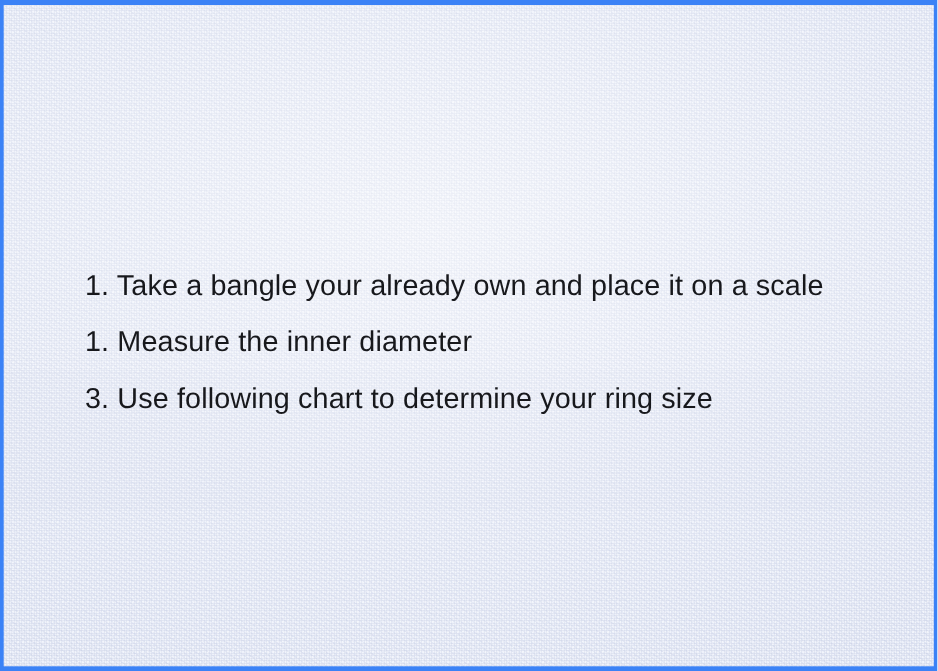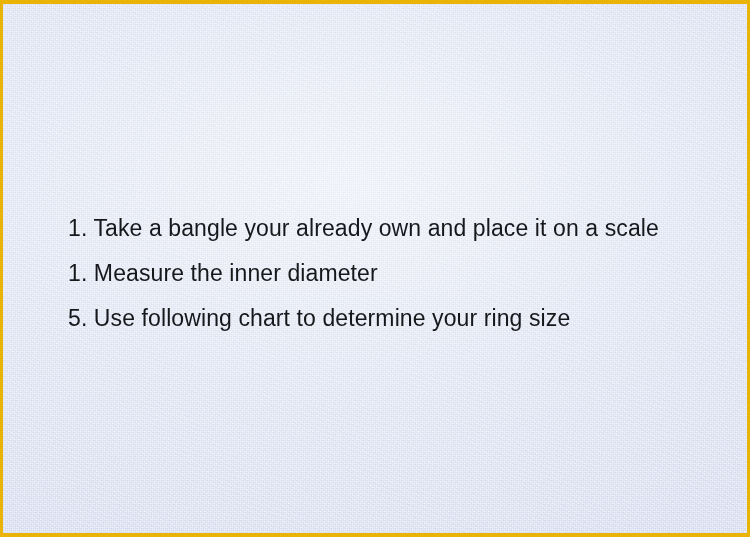--- a/index.html
+++ b/index.html
@@ -8,21 +8,21 @@
     padding: 0;
     background: #ffffff;
   }
 
   #slide {
     position: relative;
     width: 750px;
     height: 537px;
     box-sizing: border-box;
     overflow: hidden;
-    background-color: #eab308;
+    background-color: #3b82f6;
     font-family: "Liberation Sans", sans-serif;
   }
 
   
   #canvas {
     position: absolute;
     left: 3px;
     top: 4px;
     right: 3px;
     bottom: 4px;
@@ -87,17 +87,17 @@
 
 <div id="slide">
 
   <div id="canvas">
     <div id="grain"></div>
     <div id="sheen"></div>
 
     <div id="steps">
       <div class="step-line">1. Take a bangle your already own and place it on a scale</div>
       <div class="step-line">1. Measure the inner diameter</div>
-      <div class="step-line">5. Use following chart to determine your ring size</div>
+      <div class="step-line">3. Use following chart to determine your ring size</div>
     </div>
   </div>
 
 </div>
 
 </body></html>

